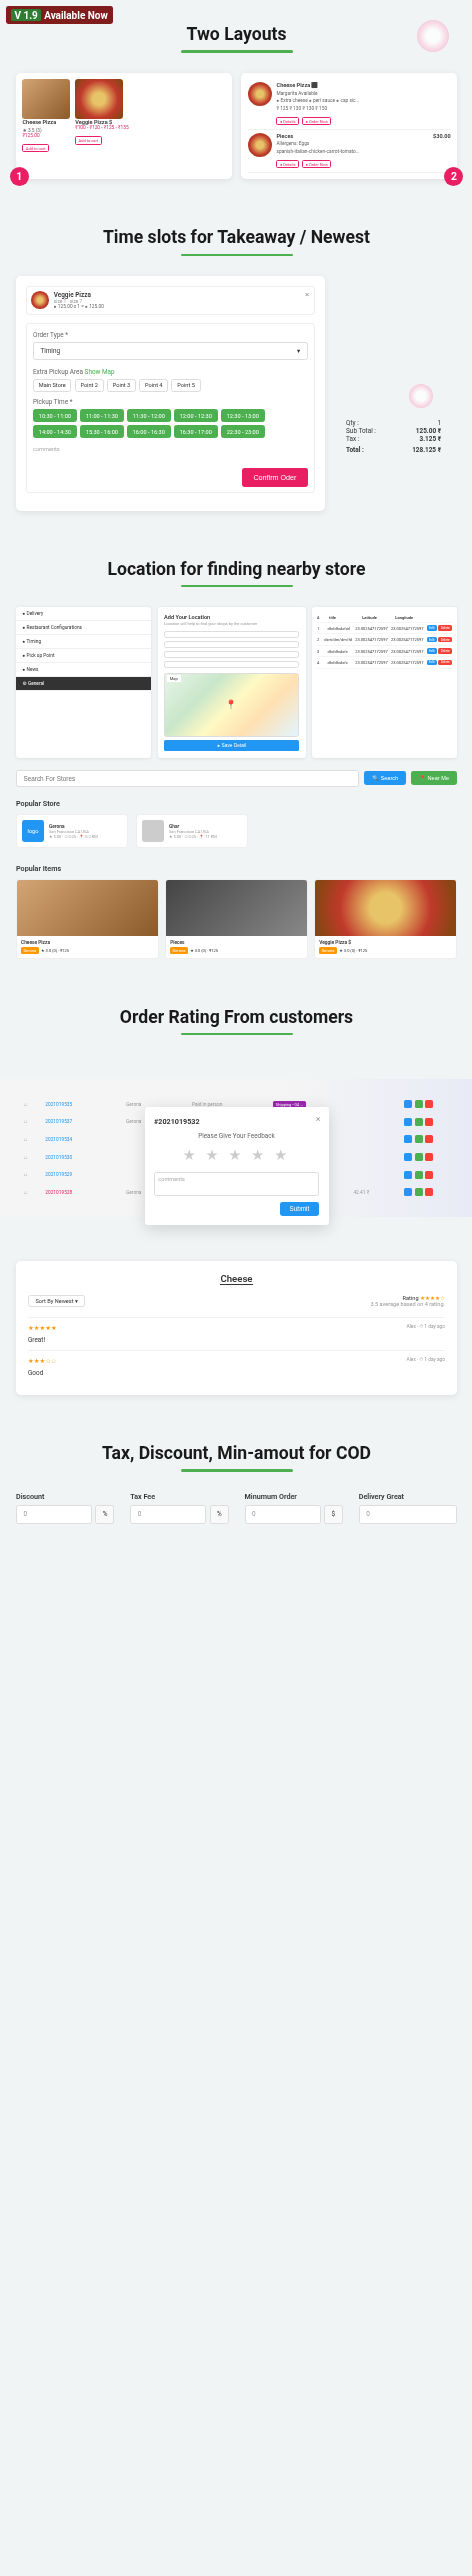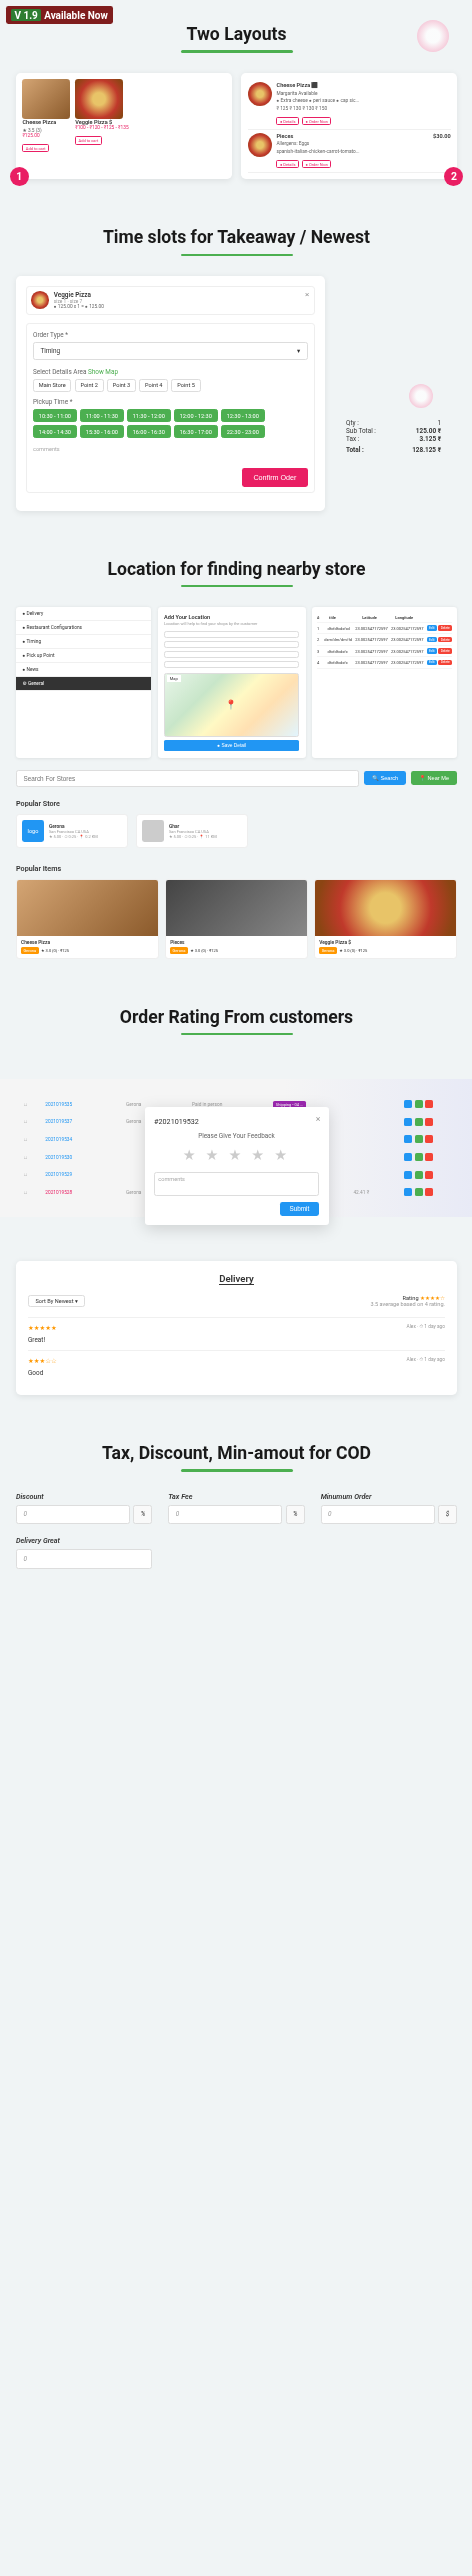--- a/index.html
+++ b/index.html
@@ -81,35 +81,35 @@
 .rating-table-bg { font-size: 4.8px; color: #999; }
 .rating-row { display: flex; gap: 6.4px; padding: 4.8px 0; align-items: center; }
 .status-chip { padding: 0.8px 3.2px; border-radius: 1.6px; font-size: 4px; color: #fff; }
 .chip-ship { background: #9c27b0; }
 .chip-cancel { background: #f44336; }
 .sq-btn { width: 8px; height: 8px; border-radius: 1.6px; cursor: pointer; }
 .sq-blue { background: #2196f3; }
 .sq-green { background: #4caf50; }
 .sq-red { background: #f44336; }
 .modal { position: absolute; top: 28px; left: 50%; transform: translateX(-50%); background: #fff; border-radius: 3.2px; box-shadow: 0 3.2px 16px rgba(0,0,0,0.15); padding: 9.6px; width: 184px; z-index: 10; }
-.modal-title { font-size: 7.2px; font-weight: 400; margin-bottom: 6.4px; }
+.modal-title { font-size: 7.2px; font-weight: 700; margin-bottom: 6.4px; }
 .modal-close { position: absolute; top: 6.4px; right: 8px; font-size: 8.8px; color: #999; cursor: pointer; }
 .feedback-text { text-align: center; font-size: 6.4px; color: #666; margin-bottom: 6.4px; }
 .stars { text-align: center; font-size: 14.4px; color: #ccc; letter-spacing: 3.2px; margin-bottom: 8px; }
 .textarea-mock { border: 0.8px solid #ddd; border-radius: 2.4px; height: 24px; margin-bottom: 6.4px; padding: 3.2px; font-size: 5.6px; color: #aaa; }
 .submit-btn { background: #2196f3; color: #fff; border: none; padding: 3.2px 9.6px; font-size: 6.4px; border-radius: 2.4px; float: right; cursor: pointer; }
 .reviews-box { background: #fff; border-radius: 4.8px; box-shadow: 0 1.6px 6.4px rgba(0,0,0,0.08); padding: 12px; font-size: 6.4px; margin-top: 20px; }
 .reviews-heading { text-align: center; font-size: 9.6px; font-weight: 600; border-bottom: 1.6px solid #333; display: inline-block; margin: 0 auto 9.6px; }
 .reviews-top { display: flex; justify-content: space-between; align-items: flex-start; margin-bottom: 9.6px; }
 .sort-sel { border: 0.8px solid #ddd; padding: 2.4px 6.4px; font-size: 5.6px; border-radius: 2.4px; cursor: pointer; }
 .rating-summary { text-align: right; font-size: 5.6px; }
 .review-item { border-top: 0.8px solid #f0f0f0; padding: 6.4px 0; display: flex; justify-content: space-between; }
 .review-stars { color: #ff9800; font-size: 6.4px; }
 .review-meta { font-size: 4.8px; color: #999; }
-.settings-form { display: grid; grid-template-columns: 1fr 1fr 1fr; gap: 12px 16px; font-size: 7.2px; font-style: italic; }
+.settings-form { display: grid; grid-template-columns: 1fr 1fr 1fr 1fr; gap: 12px 16px; font-size: 7.2px; }
 .form-group { }
 .form-label { font-weight: 600; margin-bottom: 4px; font-size: 7.2px; }
 .input-row { display: flex; gap: 3.2px; }
 .input-mock { border: 0.8px solid #ddd; border-radius: 2.4px; padding: 4.8px 6.4px; font-size: 6.4px; flex: 1; background: #fff; color: #999; }
 .pct { border: 0.8px solid #ddd; border-radius: 2.4px; padding: 4.8px 6.4px; font-size: 6.4px; background: #f9f9f9; width: 19px; text-align: center; }
 </style>
 </head>
 <body>
 
 <div class="version-badge">
@@ -199,21 +199,21 @@
         <div style="font-size:4.8px;color:#666;">● 125.00 x 1 = ● 125.00</div>
       </div>
       <span class="close-x">×</span>
     </div>
     <div class="customer-box" style="padding-bottom:40px;">
       <div class="label">Order Type *</div>
       <div class="select-mock">
           <span>Timing</span>
           <span>▾</span>
         </div>
-      <div class="label"><span>Select Details Area</span> <a style="color:#4caf50;cursor:pointer;">Show Map</a></div>
+      <div class="label"><span>Extra Pickup Area</span> <a style="color:#4caf50;cursor:pointer;">Show Map</a></div>
       <div class="pill-row" id="area-pills">
           <span class="pill">Main Store</span>
           <span class="pill">Point 2</span>
           <span class="pill">Point 3</span>
           <span class="pill">Point 4</span>
           <span class="pill">Point 5</span>
         </div>
       <div class="label">Pickup Time *</div>
       <div class="pill-row" id="time-pills">
           <span class="pill active">10:30 - 11:00</span>
@@ -445,21 +445,21 @@
     <div class="feedback-text">Please Give Your Feedback</div>
     <div class="stars">★ ★ ★ ★ ★</div>
     <div class="textarea-mock">comments</div>
     <button class="submit-btn">Submit</button>
     <div style="clear:both;"></div>
   </div>
 </div>
 
 <div class="section">
   <div class="reviews-box">
-    <div style="text-align:center;"><span class="reviews-heading">Delivery</span></div>
+    <div style="text-align:center;"><span class="reviews-heading">Cheese</span></div>
     <div class="reviews-top">
       <div class="sort-sel"><span>Sort By Newest</span> ▾</div>
       <div class="rating-summary">
         <span>Rating</span> <span style="color:#ff9800;">★★★★☆</span><br>
         <span style="color:#999;">3.5 average based on 4 rating.</span>
       </div>
     </div>
     <div id="review-list">
         <div class="review-item">
           <div>

